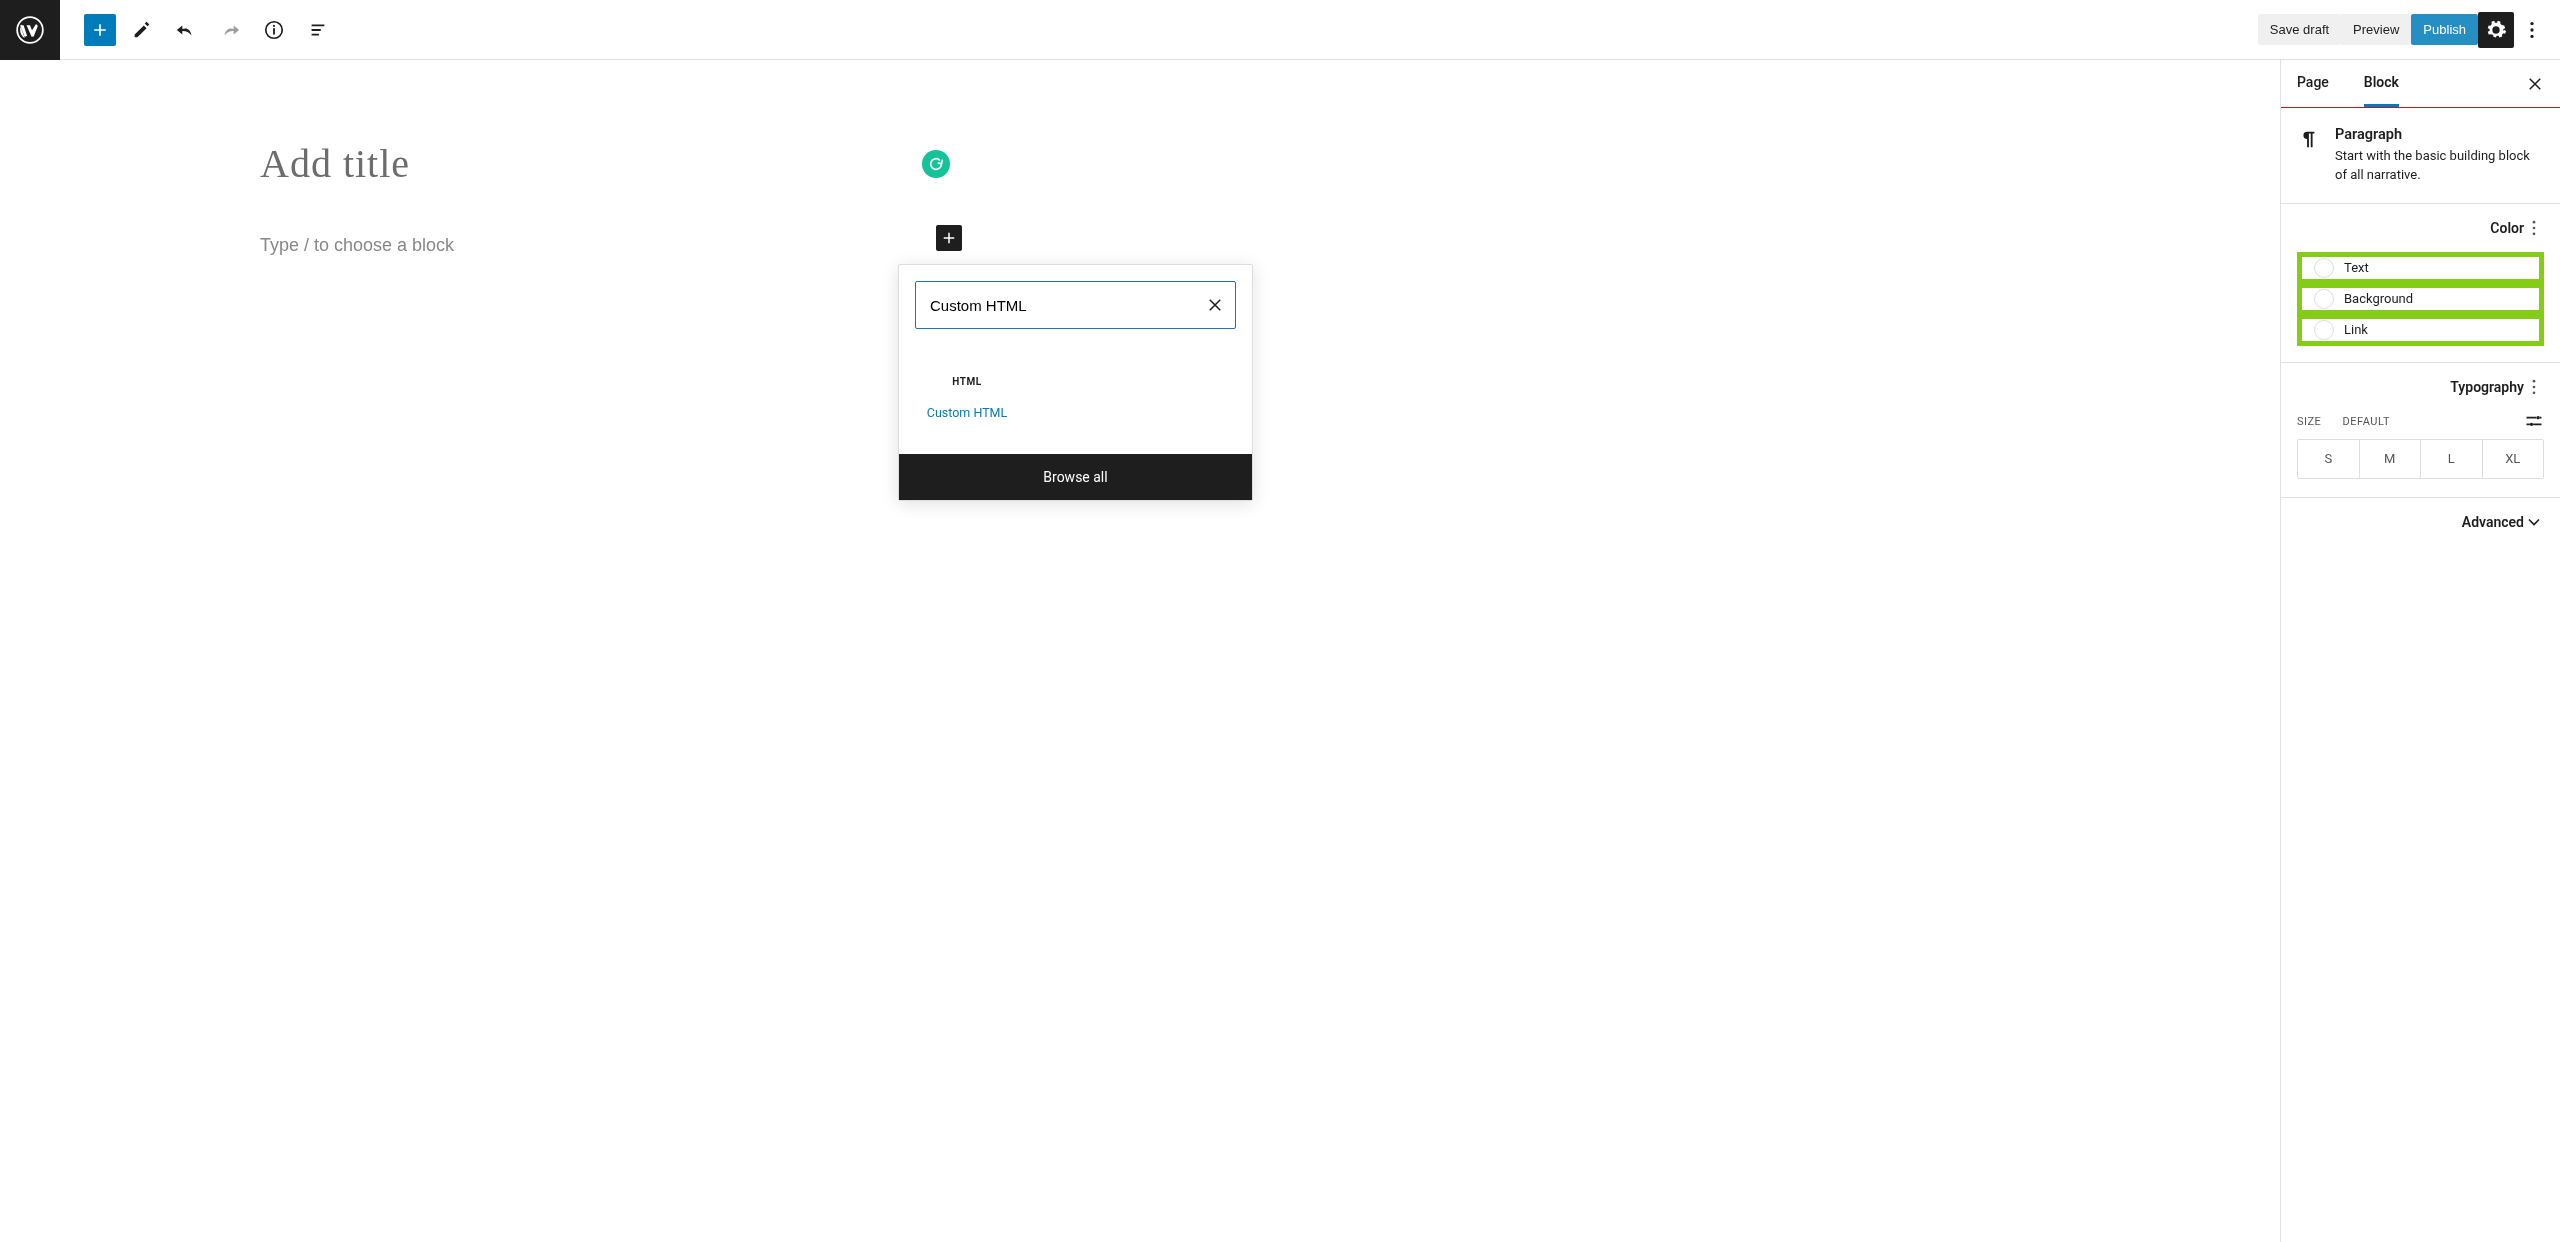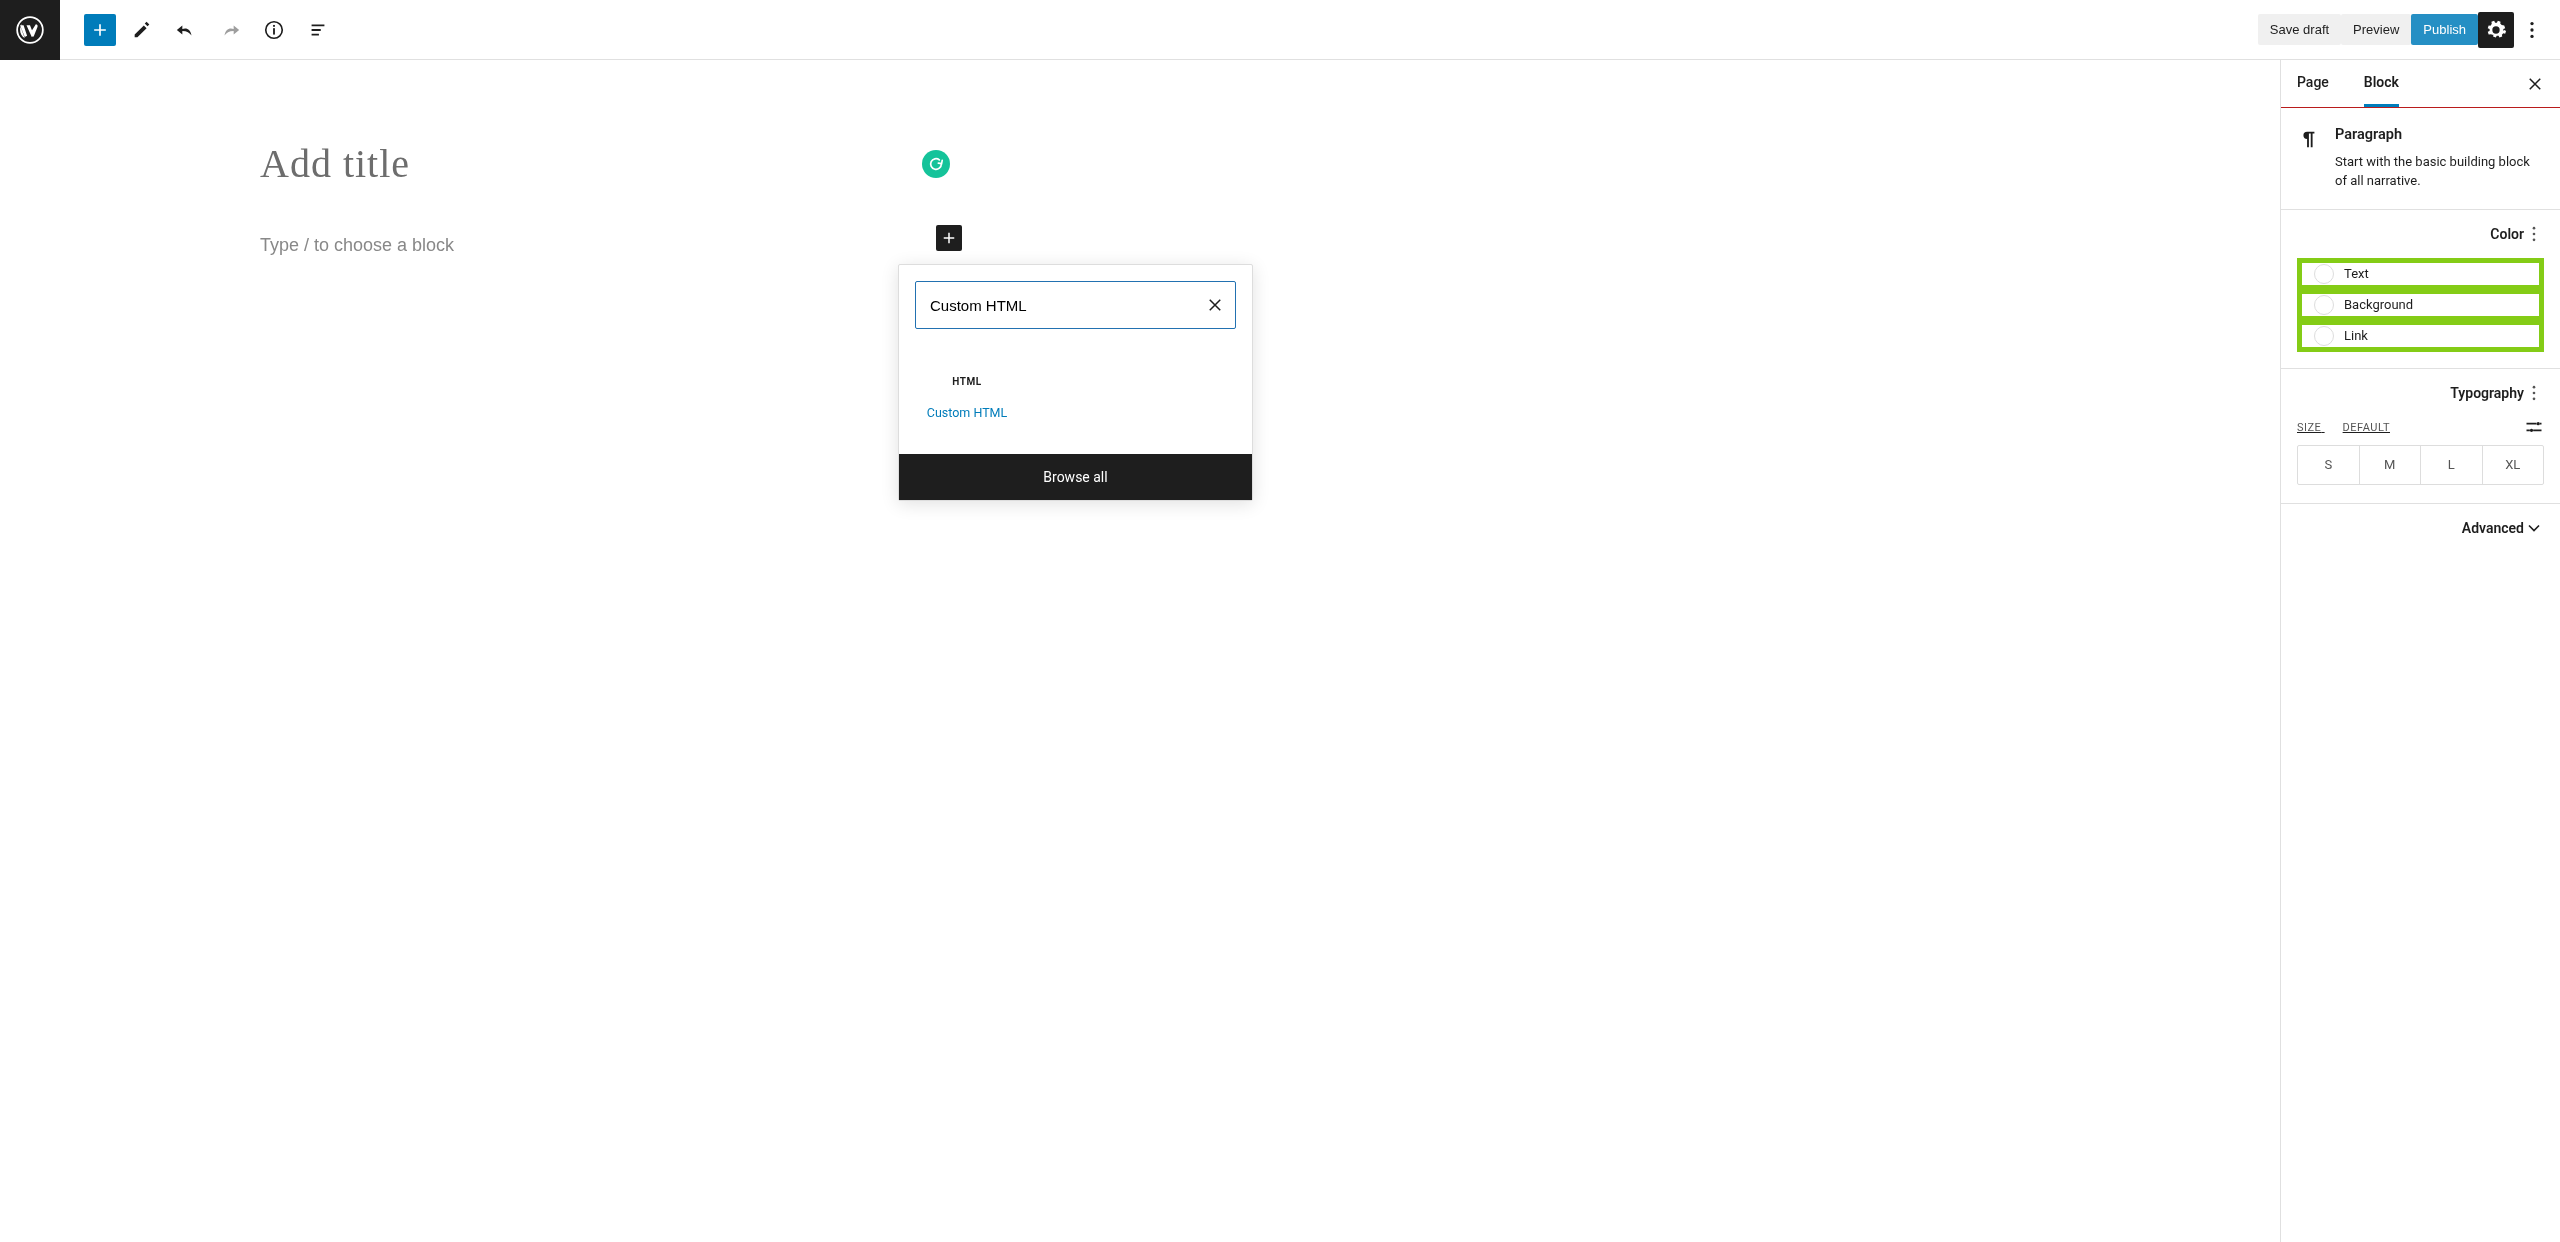--- a/index.html
+++ b/index.html
@@ -117,31 +117,31 @@
   }
   .sidebar-tab {
     height: 100%; display:flex; align-items:center;
     font-size: 14px; color: #1e1e1e; cursor:pointer;
     border-bottom: 3px solid transparent; font-weight: 500;
   }
   .sidebar-tab.active { border-bottom-color: #007cba; font-weight: 600; }
   .sidebar-close { margin-left:auto; cursor:pointer; }
   .block-info { display:flex; gap:14px; padding: 18px 16px; border-bottom:1px solid #e0e0e0; }
   .block-info .ico { width:24px; flex-shrink:0; padding-top:2px; }
-  .block-info .ttl { font-weight:600; font-size:14.5px; margin-bottom:10px;}
+  .block-info .ttl { font-weight:600; font-size:14.5px; margin-bottom:4px;}
   .block-info .desc { font-size:13px; color:#1e1e1e; line-height:1.45; }
   .panel { border-bottom:1px solid #e0e0e0; }
   .panel-header { display:flex; align-items:center; justify-content:flex-end; padding: 14px 16px; cursor:pointer; }
   .panel-header .ttl { font-weight:600; font-size:14px; }
   .color-rows { padding: 0 16px 16px 16px; }
   .color-row { height:32px; border:5px solid #84cc16; display:flex; align-items:center; padding:0 12px; gap:10px; font-size:13px; margin-top:-1px; cursor:pointer;}
   .color-row:first-child { margin-top:0; }
   .swatch { width:20px; height:20px; border-radius:50%; border:1px solid #ddd; background:#fff;}
   .typo-body { padding: 0 16px 18px 16px; }
-  .typo-controls-row { display:flex; align-items:center; justify-content:space-between; margin-bottom:8px;text-decoration:underline; }
+  .typo-controls-row { display:flex; align-items:center; justify-content:space-between; margin-bottom:8px; }
   .typo-size-label { font-size:11px; letter-spacing:0.5px; color:#555; text-transform:uppercase; }
   .typo-sliders-btn { cursor:pointer; }
   .size-buttons { display:flex; border:1px solid #ddd; border-radius:2px; overflow:hidden; }
   .size-btn { flex:1; height:38px; display:flex; align-items:center; justify-content:center; color:#555; font-size:13px; cursor:pointer; border-left:1px solid #ddd;}
   .size-btn:first-child { border-left:none; }
 
   svg { display:block; }
 </style>
 </head>
 <body>

